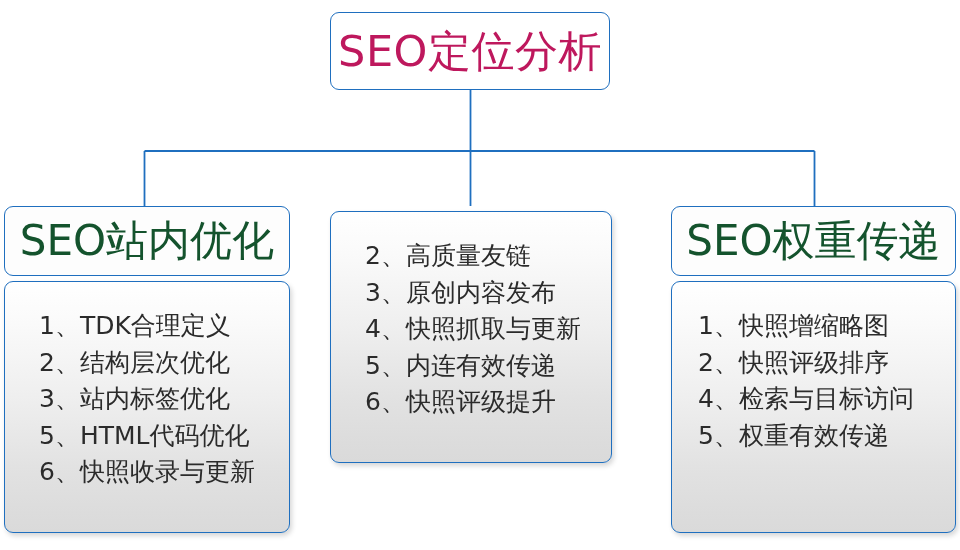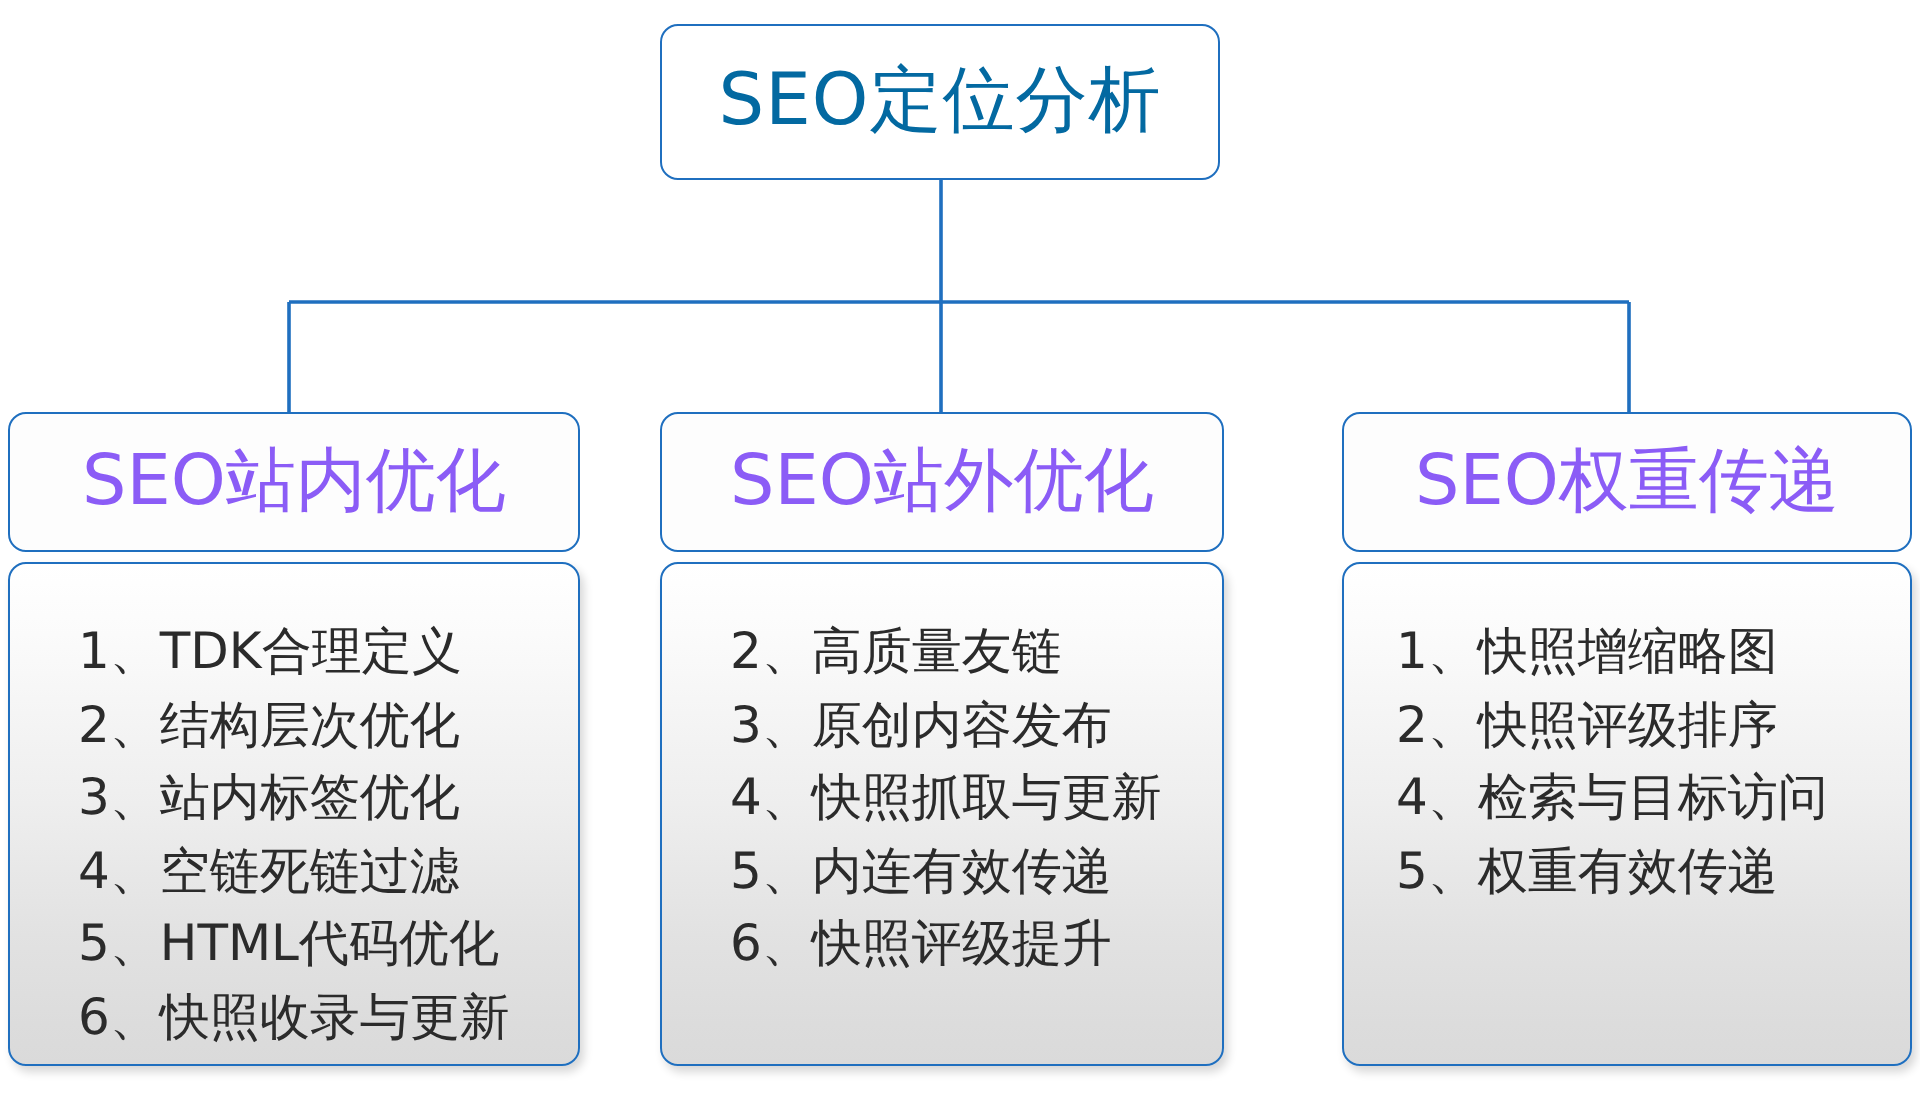--- a/index.html
+++ b/index.html
@@ -44,23 +44,23 @@
     height: 78px;
     box-sizing: border-box;
     border: 1.6px solid #1f6fbf;
     border-radius: 9px;
     background: #ffffff;
     display: flex;
     align-items: center;
     justify-content: center;
   }
   .root-label {
-    font-size: 36px;
+    font-size: 43px;
     line-height: 1;
-    color: #0369a1;
+    color: #be185d;
     letter-spacing: 0.5px;
     white-space: nowrap;
     text-align: right;
   }
 
   
   .column {
     position: absolute;
     top: 206px;
   }
@@ -72,23 +72,23 @@
     box-sizing: border-box;
     height: 70px;
     border: 1.6px solid #1f6fbf;
     border-radius: 9px;
     background: #fdfdfd;
     display: flex;
     align-items: center;
     justify-content: center;
   }
   .col-header-label {
-    font-size: 35px;
+    font-size: 42px;
     line-height: 1;
-    color: #8b5cf6;
+    color: #14532d;
     white-space: nowrap;
     letter-spacing: 0px;
   }
 
   .col-body {
     box-sizing: border-box;
     margin-top: 5px;
     height: 252px;
     border: 1.6px solid #1f6fbf;
     border-radius: 9px;
@@ -149,36 +149,30 @@
         <li class="item">
           <span class="num">1</span><span class="sep">、</span><span class="txt">TDK合理定义</span>
         </li>
         <li class="item">
           <span class="num">2</span><span class="sep">、</span><span class="txt">结构层次优化</span>
         </li>
         <li class="item">
           <span class="num">3</span><span class="sep">、</span><span class="txt">站内标签优化</span>
         </li>
         <li class="item">
-          <span class="num">4</span><span class="sep">、</span><span class="txt">空链死链过滤</span>
-        </li>
-        <li class="item">
           <span class="num">5</span><span class="sep">、</span><span class="txt">HTML代码优化</span>
         </li>
         <li class="item">
           <span class="num">6</span><span class="sep">、</span><span class="txt">快照收录与更新</span>
         </li>
       </ul>
     </div>
   </div>
 
   <div class="column col-2">
-    <div class="col-header">
-      <span class="col-header-label">SEO站外优化</span>
-    </div>
     <div class="col-body">
       <ul class="item-list">
         <li class="item">
           <span class="num">2</span><span class="sep">、</span><span class="txt">高质量友链</span>
         </li>
         <li class="item">
           <span class="num">3</span><span class="sep">、</span><span class="txt">原创内容发布</span>
         </li>
         <li class="item">
           <span class="num">4</span><span class="sep">、</span><span class="txt">快照抓取与更新</span>

